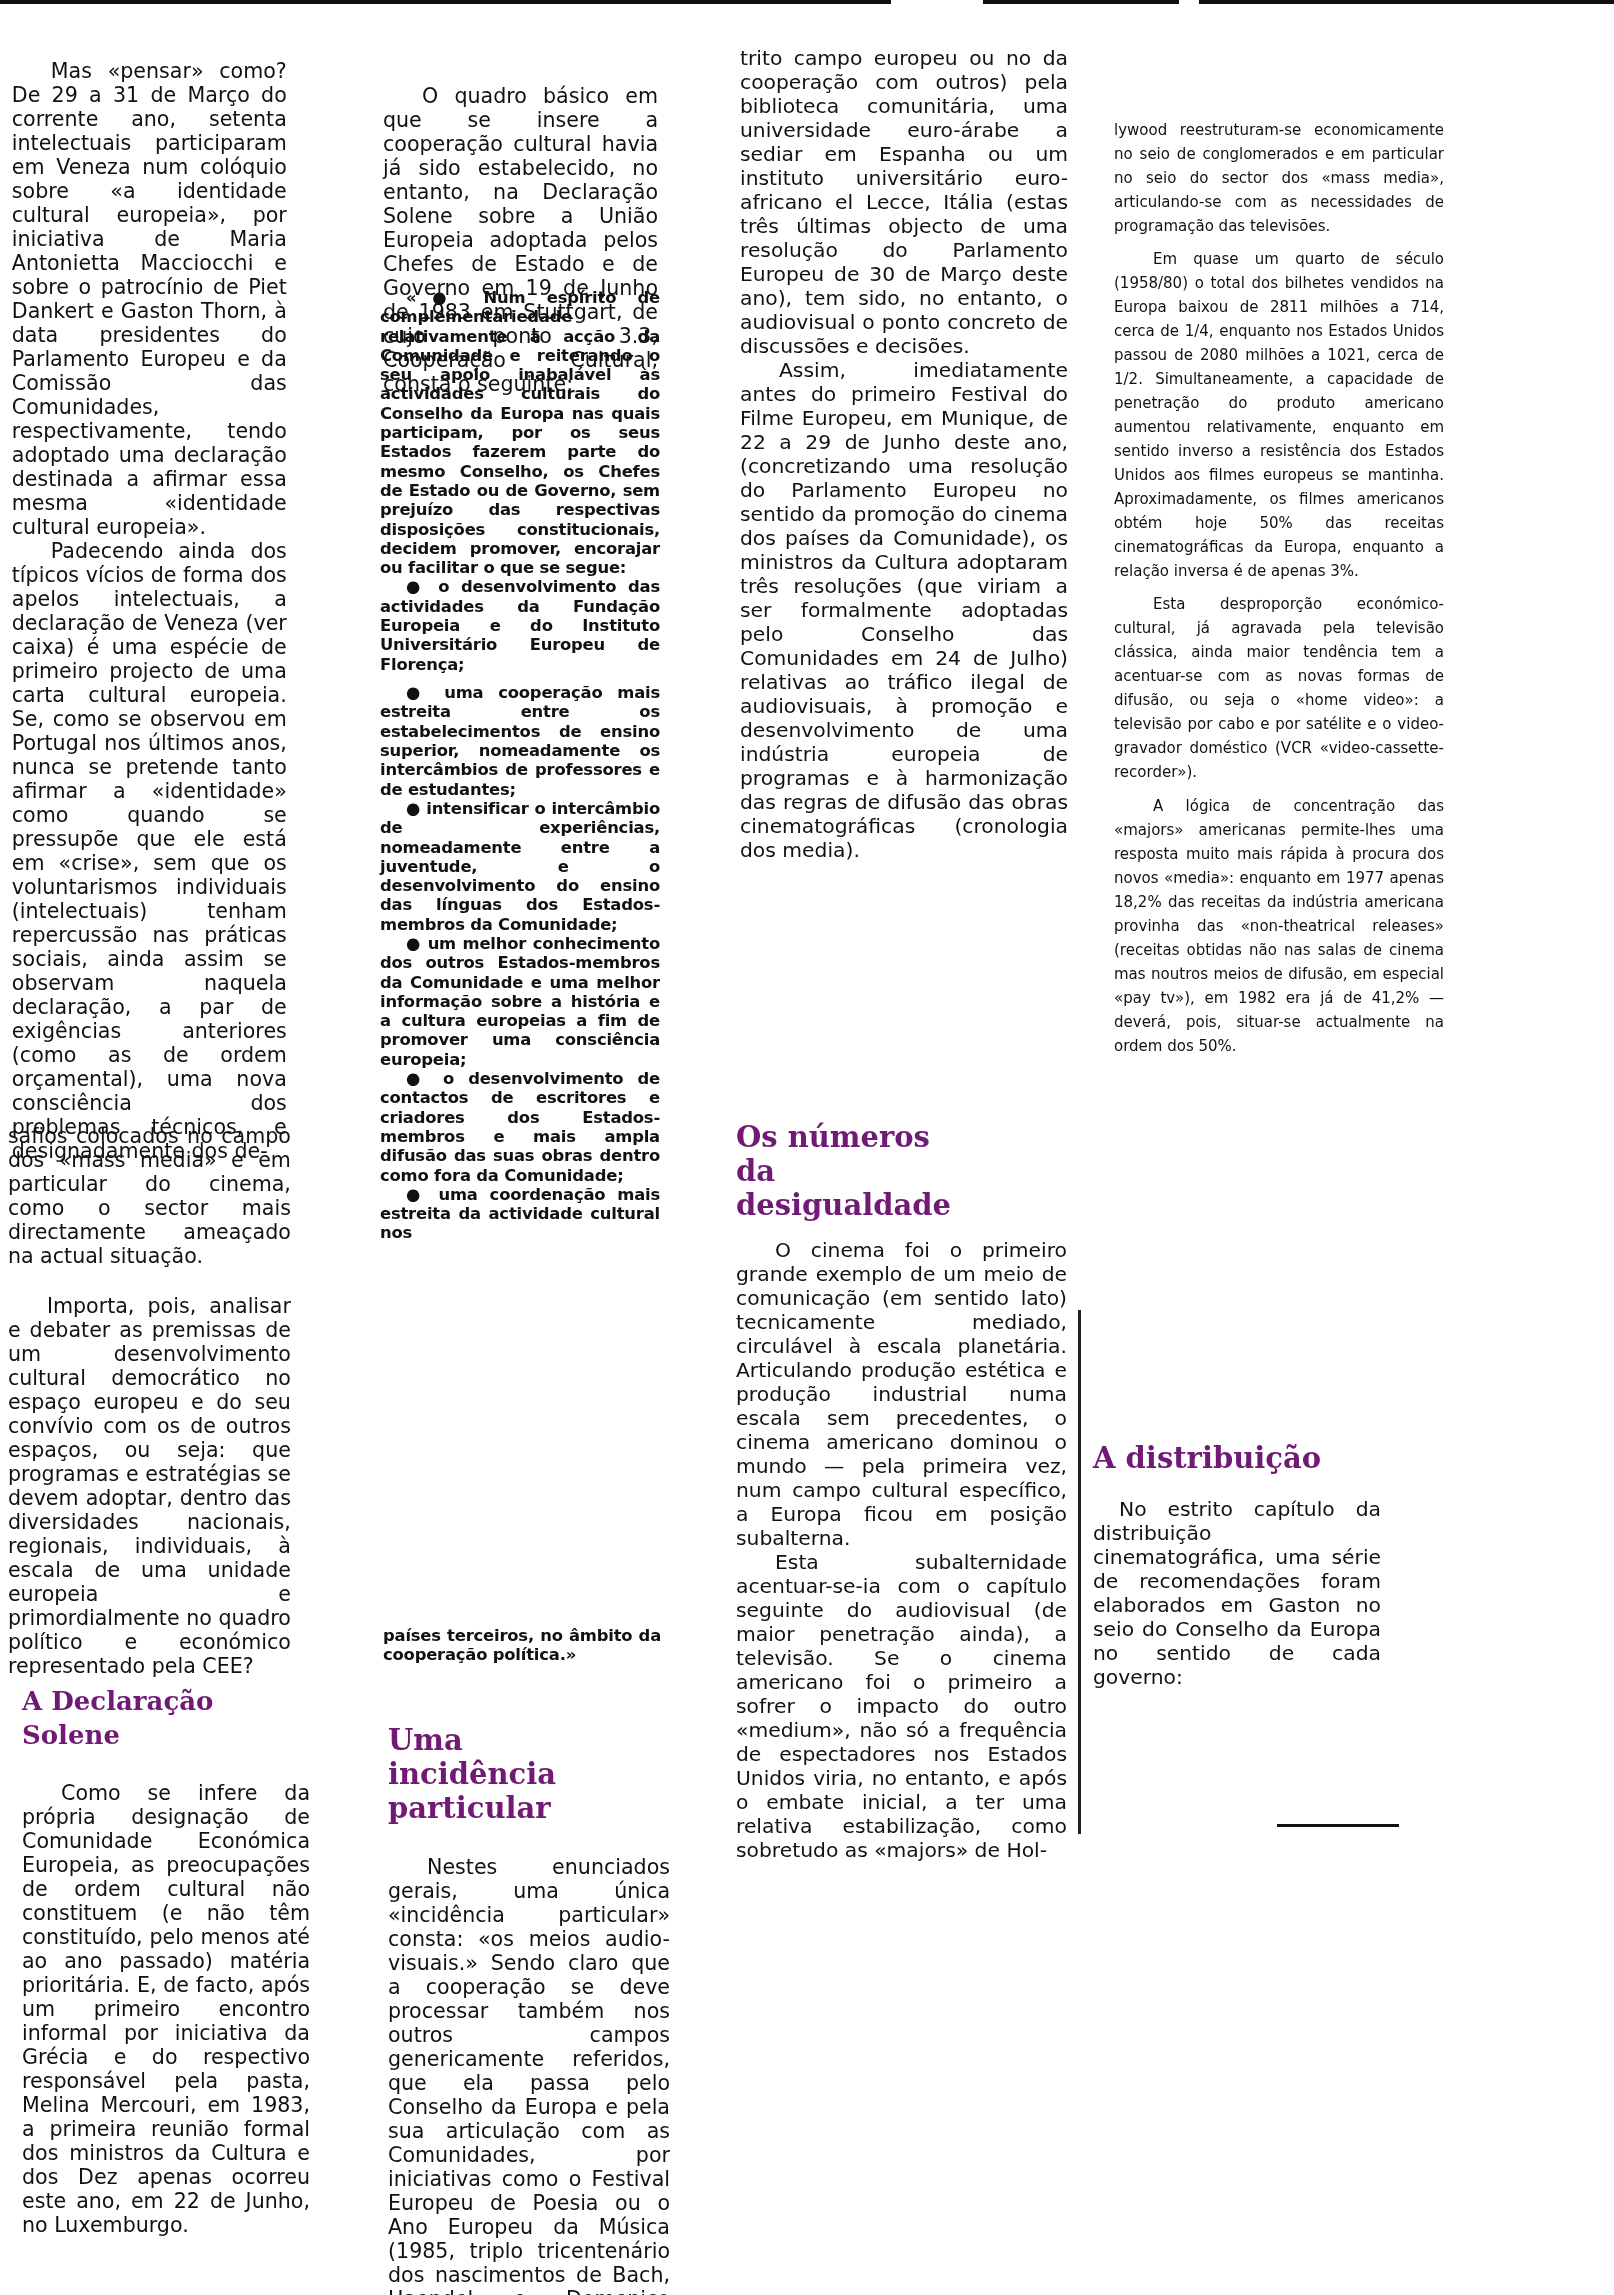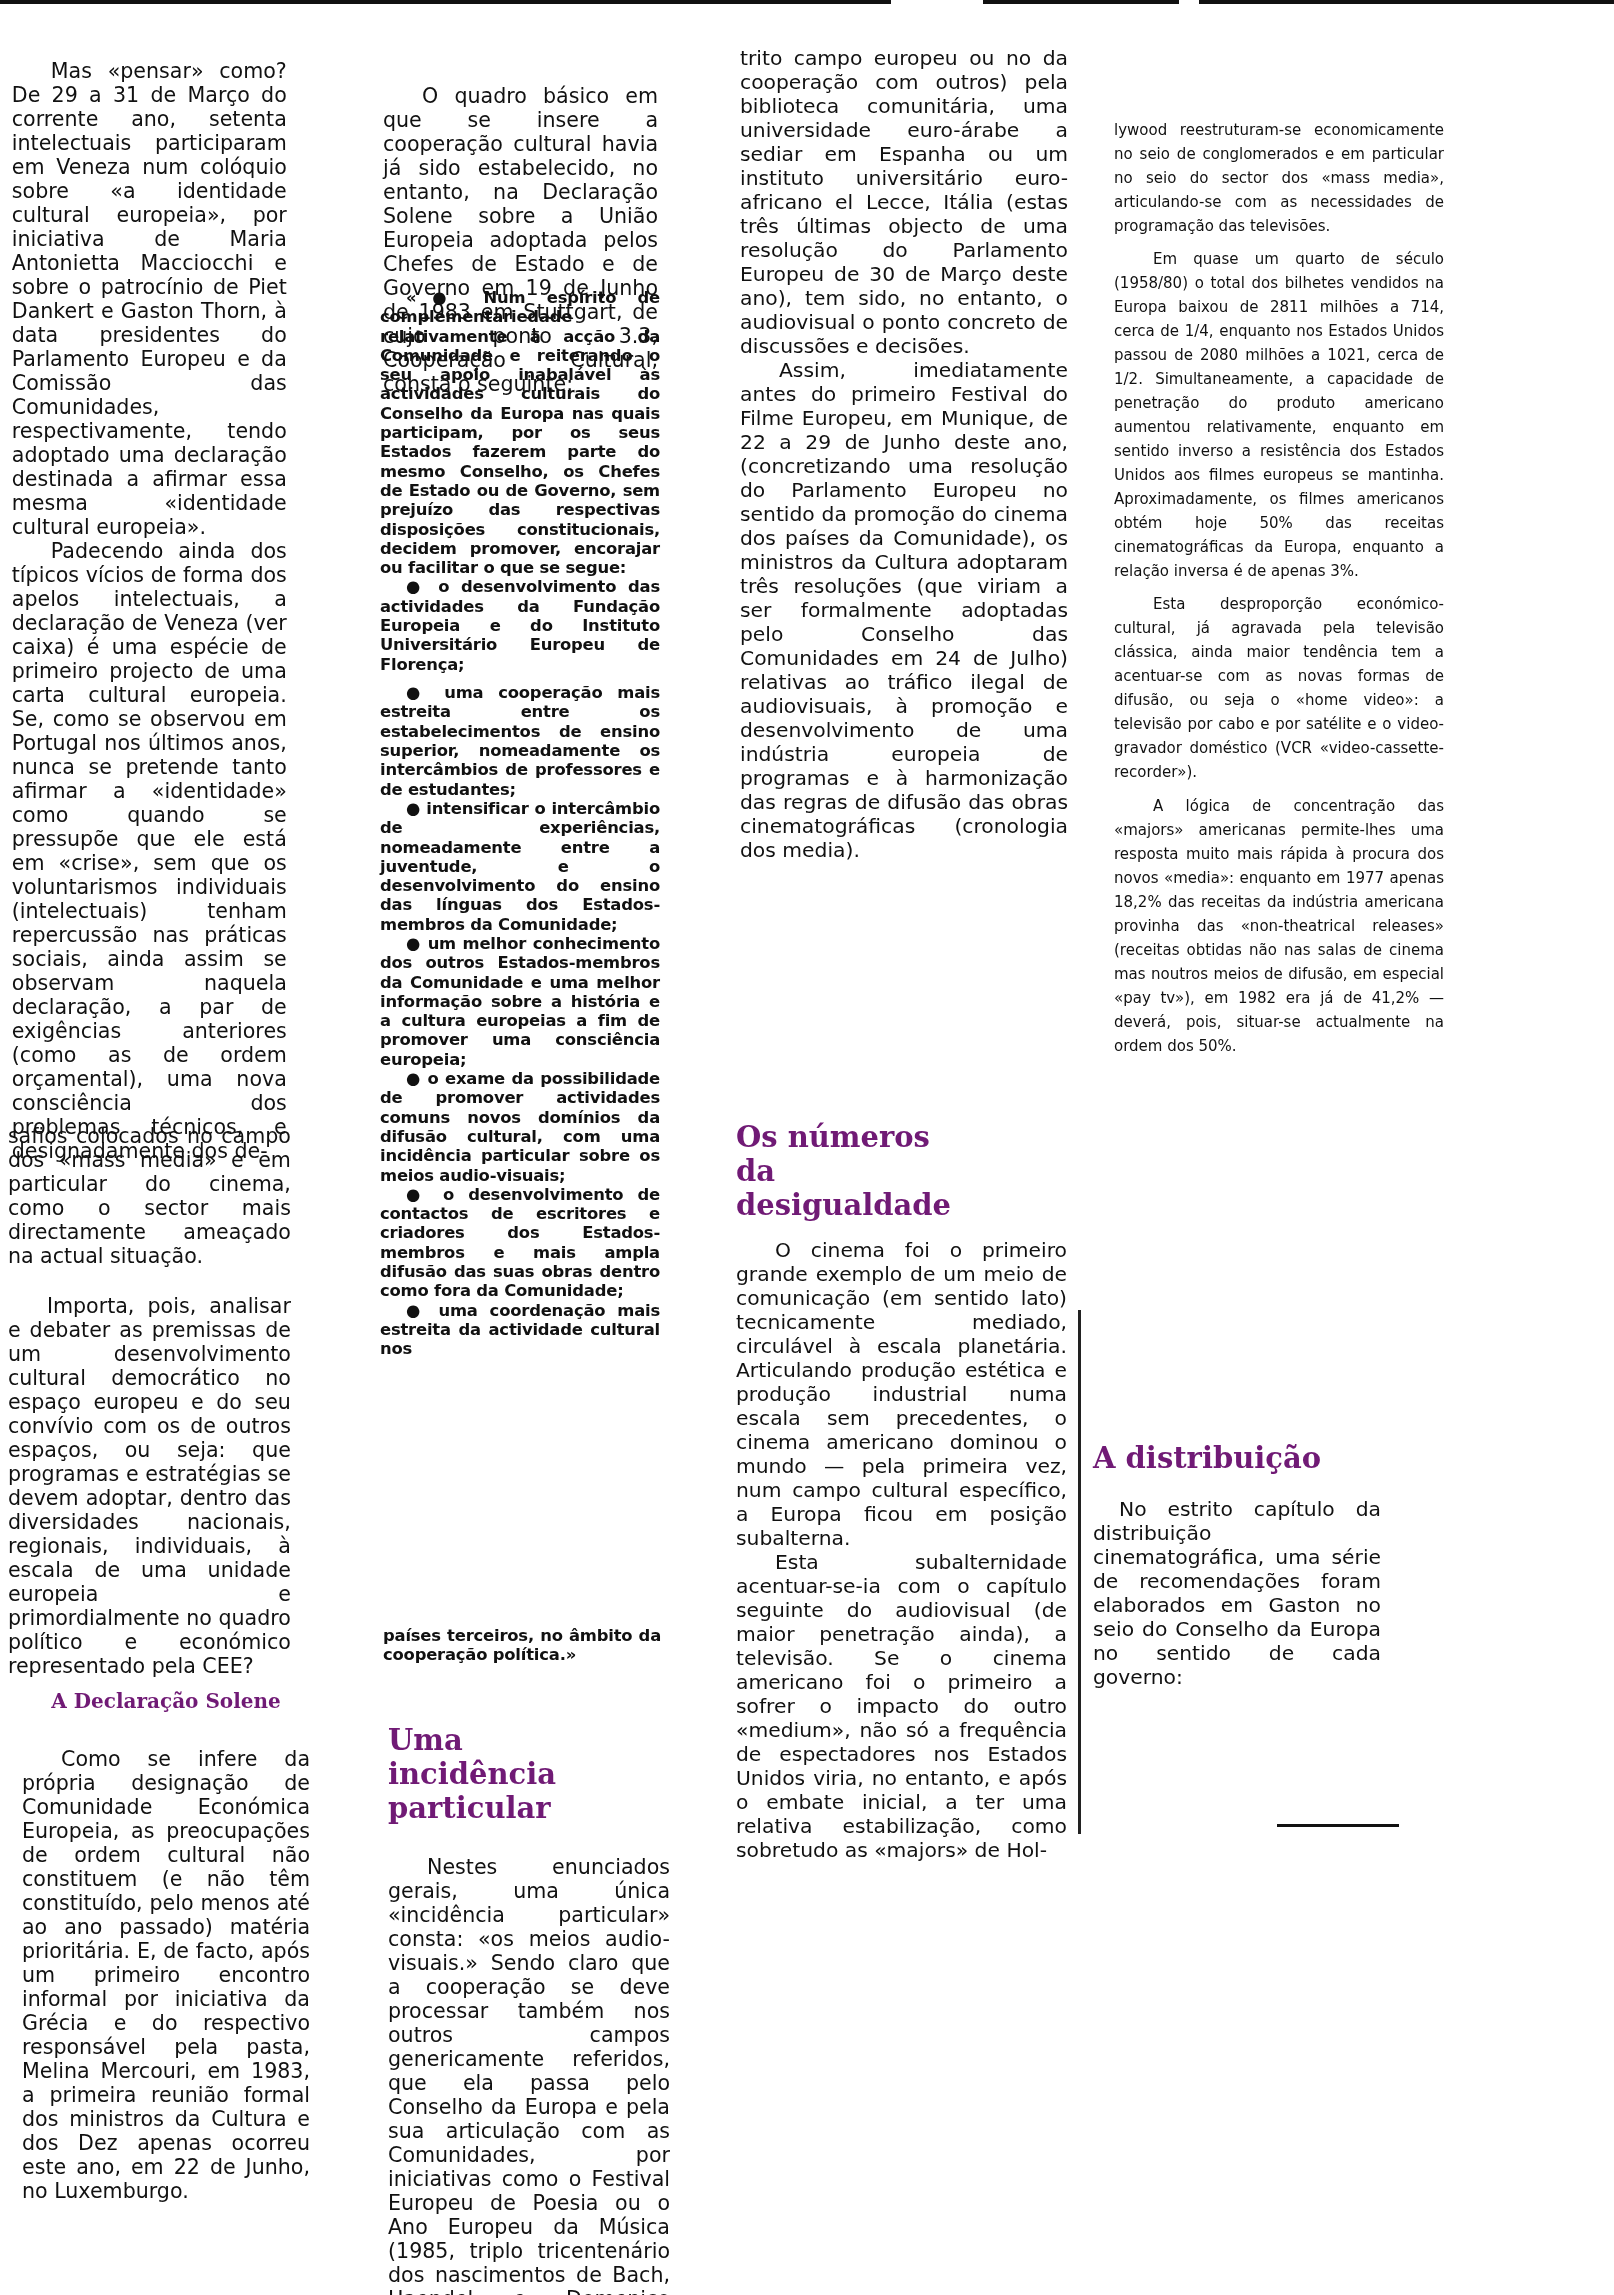--- a/index.html
+++ b/index.html
@@ -84,35 +84,34 @@
   <p>Mas «pensar» como? De 29 a 31 de Março do corrente ano, setenta intelectuais participaram em Veneza num colóquio sobre «a identidade cultural europeia», por iniciativa de Maria Antonietta Macciocchi e sobre o patrocínio de Piet Dankert e Gaston Thorn, à data presidentes do Parlamento Europeu e da Comissão das Comunidades, respectivamente, tendo adoptado uma declaração destinada a afirmar essa mesma «identidade cultural europeia».</p>
   <p>Padecendo ainda dos típicos vícios de forma dos apelos intelectuais, a declaração de Veneza (ver caixa) é uma espécie de primeiro projecto de uma carta cultural europeia. Se, como se observou em Portugal nos últimos anos, nunca se pretende tanto afirmar a «identidade» como quando se pressupõe que ele está em «crise», sem que os voluntarismos individuais (intelectuais) tenham repercussão nas práticas sociais, ainda assim se observam naquela declaração, a par de exigências anteriores (como as de ordem orçamental), uma nova consciência dos problemas técnicos, e designadamente dos de-</p>
 </div>
 
 <div class="column" style="left:7.9px; top:1124px; width:283px;">
   <p class="noindent">safios colocados no campo dos «mass media» e em particular do cinema, como o sector mais directamente ameaçado na actual situação.</p>
   <p class="gap-before">Importa, pois, analisar e debater as premissas de um desenvolvimento cultural democrático no espaço europeu e do seu convívio com os de outros espaços, ou seja: que programas e estratégias se devem adoptar, dentro das diversidades nacionais, regionais, individuais, à escala de uma unidade europeia e primordialmente no quadro político e económico representado pela CEE?</p>
 </div>
 
 <div class="column" style="left:22px; top:1684px; width:288px;">
-  <h2 class="heading" style="font-size:20px;text-align:center;">A Declaração Solene</h2>
+  <h2 class="heading" style="font-size:26px;">A Declaração Solene</h2>
   <p style="margin-top:29px;">Como se infere da própria designação de Comunidade Económica Europeia, as preocupações de ordem cultural não constituem (e não têm constituído, pelo menos até ao ano passado) matéria prioritária. E, de facto, após um primeiro encontro informal por iniciativa da Grécia e do respectivo responsável pela pasta, Melina Mercouri, em 1983, a primeira reunião formal dos ministros da Cultura e dos Dez apenas ocorreu este ano, em 22 de Junho, no Luxemburgo.</p>
 </div>
 
 <div class="column" style="left:383px; top:84px; width:275px;">
   <p>O quadro básico em que se insere a cooperação cultural havia já sido estabelecido, no entanto, na Declaração Solene sobre a União Europeia adoptada pelos Chefes de Estado e de Governo em 19 de Junho de 1983 em Stuttgart, de cujo ponto 3.3, Cooperação Cultural, consta o seguinte:</p>
 </div>
 
 <div class="column bold-quote" style="left:380px; top:262px; width:280px;">
   <p class="gap-before">«● Num espírito de complementariedade relativamente à acção da Comunidade e reiterando o seu apoio inabalável às actividades culturais do Conselho da Europa nas quais participam, por os seus Estados fazerem parte do mesmo Conselho, os Chefes de Estado ou de Governo, sem prejuízo das respectivas disposições constitucionais, decidem promover, encorajar ou facilitar o que se segue:</p>
   <p>● o desenvolvimento das actividades da Fundação Europeia e do Instituto Universitário Europeu de Florença;</p>
   <p class="gap-small">● uma cooperação mais estreita entre os estabelecimentos de ensino superior, nomeadamente os intercâmbios de professores e de estudantes;</p>
   <p>● intensificar o intercâmbio de experiências, nomeadamente entre a juventude, e o desenvolvimento do ensino das línguas dos Estados-membros da Comunidade;</p>
   <p>● um melhor conhecimento dos outros Estados-membros da Comunidade e uma melhor informação sobre a história e a cultura europeias a fim de promover uma consciência europeia;</p>
-  <p>● o exame da possibilidade de promover actividades comuns novos domínios da difusão cultural, com uma incidência particular sobre os meios audio-visuais;</p>
   <p>● o desenvolvimento de contactos de escritores e criadores dos Estados-membros e mais ampla difusão das suas obras dentro como fora da Comunidade;</p>
   <p>● uma coordenação mais estreita da actividade cultural nos</p>
 </div>
 
 <div class="column bold-quote" style="left:383px; top:1626px; width:278px;">
   <p class="noindent">países terceiros, no âmbito da cooperação política.»</p>
 </div>
 
 <div class="column" style="left:388px; top:1723px; width:282px;">
   <h2 class="heading" style="width:236px;">Uma incidência particular</h2>

